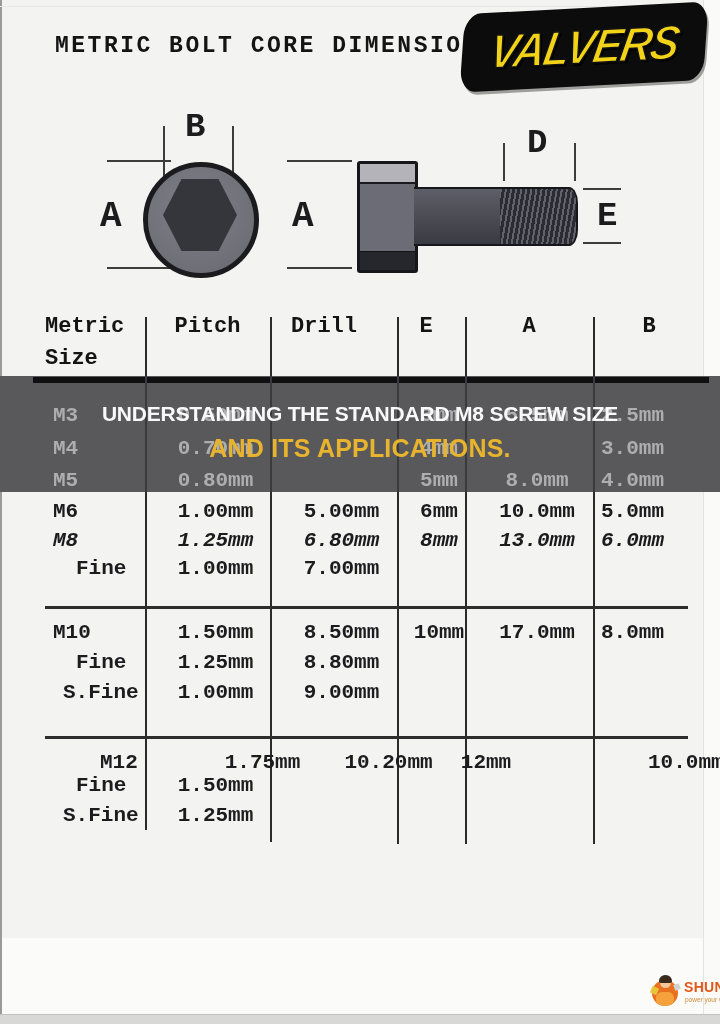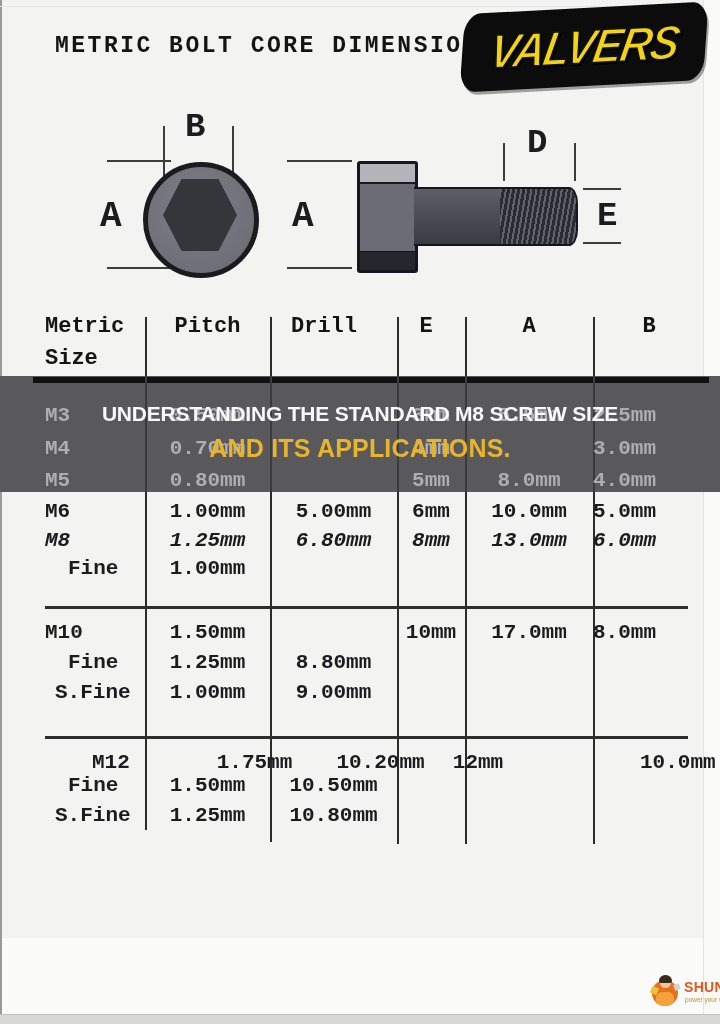--- a/index.html
+++ b/index.html
@@ -41,21 +41,21 @@
   .shaft{left:414px;top:187px;width:162px;height:55px;border:2px solid #17171b;border-left:none;
       border-radius:0 9px 9px 0/0 16px 16px 0;overflow:hidden;z-index:2;background:linear-gradient(180deg,#5e5e68,#3a3a42);}
   .threads{position:absolute;right:0;top:0;width:76px;height:100%;
       background:repeating-linear-gradient(100deg,#62626c 0 2px,#2b2b32 2px 5px);}
 
   
   .vcol{width:2px;background:#2b2b2b;z-index:1;}
   .thickline{left:33px;top:377px;width:676px;height:6px;background:#101010;z-index:4;}
   .divider{height:3px;background:#2d2d2d;z-index:1;}
   .th{font-size:22px;font-weight:bold;color:#141414;z-index:2;}
-  .trow{left:0;top:0;width:640px;height:30px;z-index:5;}
+  .trow{left:8px;top:0;width:640px;height:30px;z-index:5;}
   .trow span{position:absolute;font-size:21px;font-weight:bold;color:#1c1c1e;line-height:30px;white-space:nowrap;}
   .trow.dim span{color:#aeaeb0;}
   .c-size{left:45px;}
   .c-size.ind-fine{left:68px;}
   .c-size.ind-sfine{left:52px;background:#f3f3f2;padding:0 3px;}
   .c-pitch{left:145px;width:125px;text-align:center;}
   .c-drill{left:270px;width:127px;text-align:center;}
   .c-e{left:397px;width:68px;text-align:center;}
   .c-a{left:465px;width:128px;text-align:center;}
   .c-b{left:593px;width:112px;}
@@ -175,26 +175,28 @@
     <span class="c-size">M8</span>
     <span class="c-pitch">1.25mm</span>
     <span class="c-drill">6.80mm</span>
     <span class="c-e">8mm</span>
     <span class="c-a">13.0mm</span>
     <span class="c-b">6.0mm</span>
   </div>
   <div class="abs trow" style="top:554px;">
     <span class="c-size ind-fine">Fine</span>
     <span class="c-pitch">1.00mm</span>
+    <span class="c-drill">7.00mm</span>
   </div>
 
   <div class="abs divider" style="left:45px;top:606px;width:643px;"></div>
   <div class="abs trow" style="top:618px;">
     <span class="c-size">M10</span>
     <span class="c-pitch">1.50mm</span>
+    <span class="c-drill">8.50mm</span>
     <span class="c-e">10mm</span>
     <span class="c-a">17.0mm</span>
     <span class="c-b">8.0mm</span>
   </div>
   <div class="abs trow" style="top:648px;">
     <span class="c-size ind-fine">Fine</span>
     <span class="c-pitch">1.25mm</span>
     <span class="c-drill">8.80mm</span>
   </div>
   <div class="abs trow" style="top:678px;">
@@ -207,26 +209,24 @@
   <div class="abs trow" style="top:748px;margin-left:47px;">
     <span class="c-size">M12</span>
     <span class="c-pitch">1.75mm</span>
     <span class="c-drill">10.20mm</span>
     <span class="c-e">12mm</span>
     <span class="c-b">10.0mm</span>
   </div>
   <div class="abs trow" style="top:771px;">
     <span class="c-size ind-fine">Fine</span>
     <span class="c-pitch">1.50mm</span>
-    <span class="c-drill">10.50mm</span>
   </div>
   <div class="abs trow" style="top:801px;">
     <span class="c-size ind-sfine">S.Fine</span>
     <span class="c-pitch">1.25mm</span>
-    <span class="c-drill">10.80mm</span>
   </div>
 
   <div class="abs banner-line banner-1" style="color:#ffffff;">UNDERSTANDING THE STANDARD M8 SCREW SIZE</div>
   <div class="abs banner-line banner-2" style="color:#e8b42e;">AND ITS APPLICATIONS.</div>
 
   <div class="abs flogo-icon">
     <div class="flogo-tool"></div>
     <div class="flogo-tool2"></div>
     <div class="flogo-ball">
       <div class="flogo-chest"></div>

